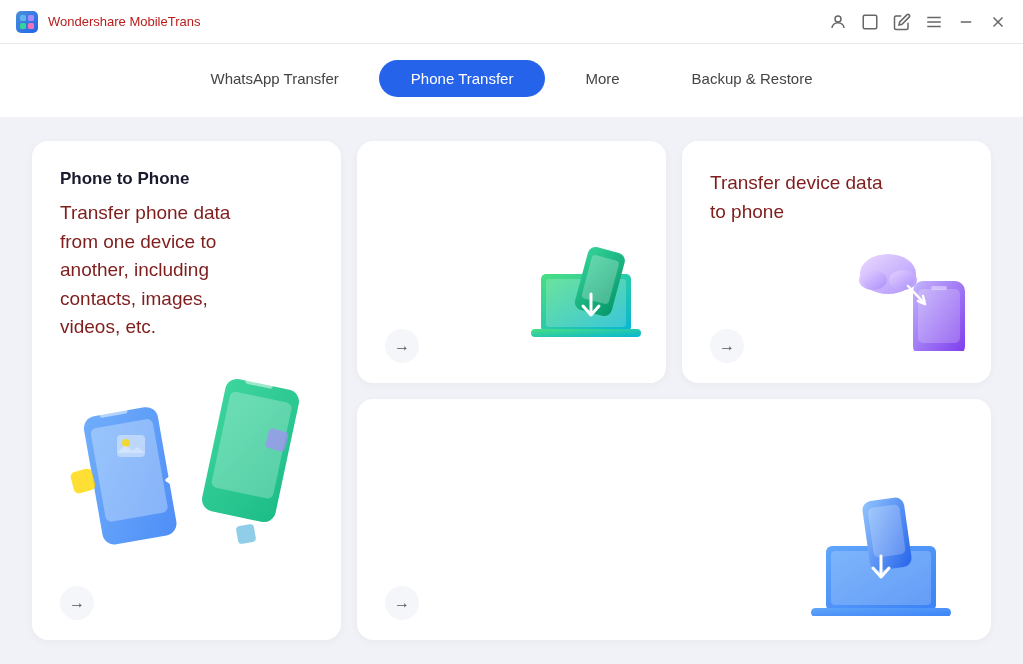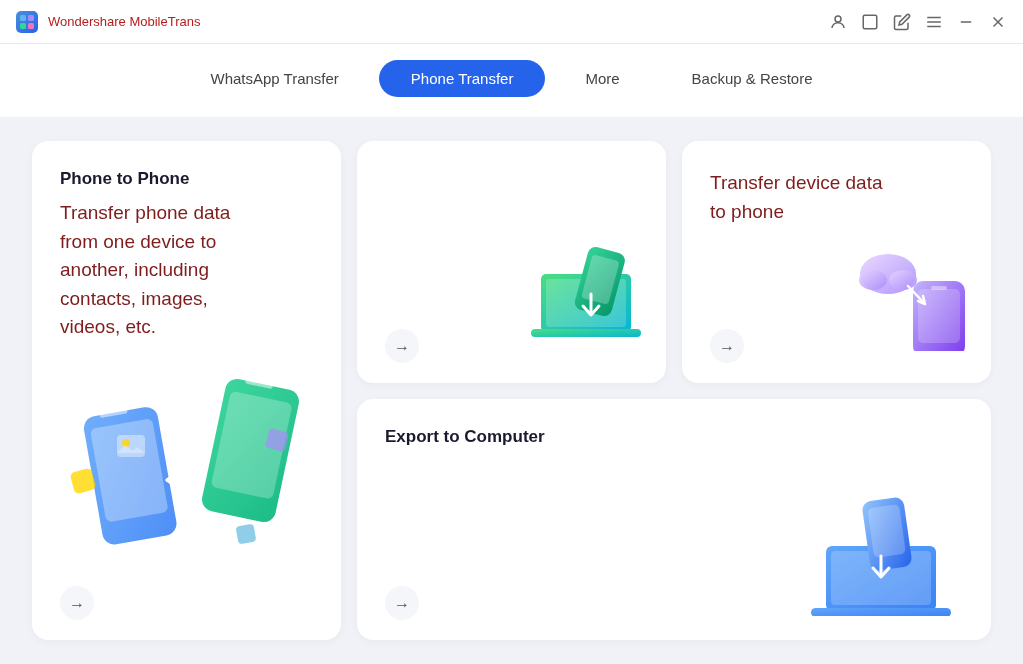--- a/index.html
+++ b/index.html
@@ -337,21 +337,20 @@
           </defs>
         </svg>
       </div>
       <div class="card-arrow" style="z-index:1;">
         <span>→</span>
       </div>
     </div>
 
     <div class="card" style="grid-column:2/4; grid-row:2; position:relative;">
       <div>
-        <div class="card-title">Export to Computer</div>
       </div>
 
       <div style="position:absolute; right:30px; bottom:20px;">
         <svg width="160" height="125" viewBox="0 0 160 125" fill="none">
 
           <rect x="25" y="55" width="110" height="65" rx="6" fill="url(#blue1)"></rect>
           <rect x="30" y="60" width="100" height="54" rx="4" fill="rgba(255,255,255,0.2)"></rect>
           <rect x="10" y="117" width="140" height="9" rx="4.5" fill="url(#blue1)"></rect>
 
           <rect x="65" y="8" width="42" height="70" rx="9" fill="url(#blue2)" transform="rotate(-8,86,43)"></rect>

